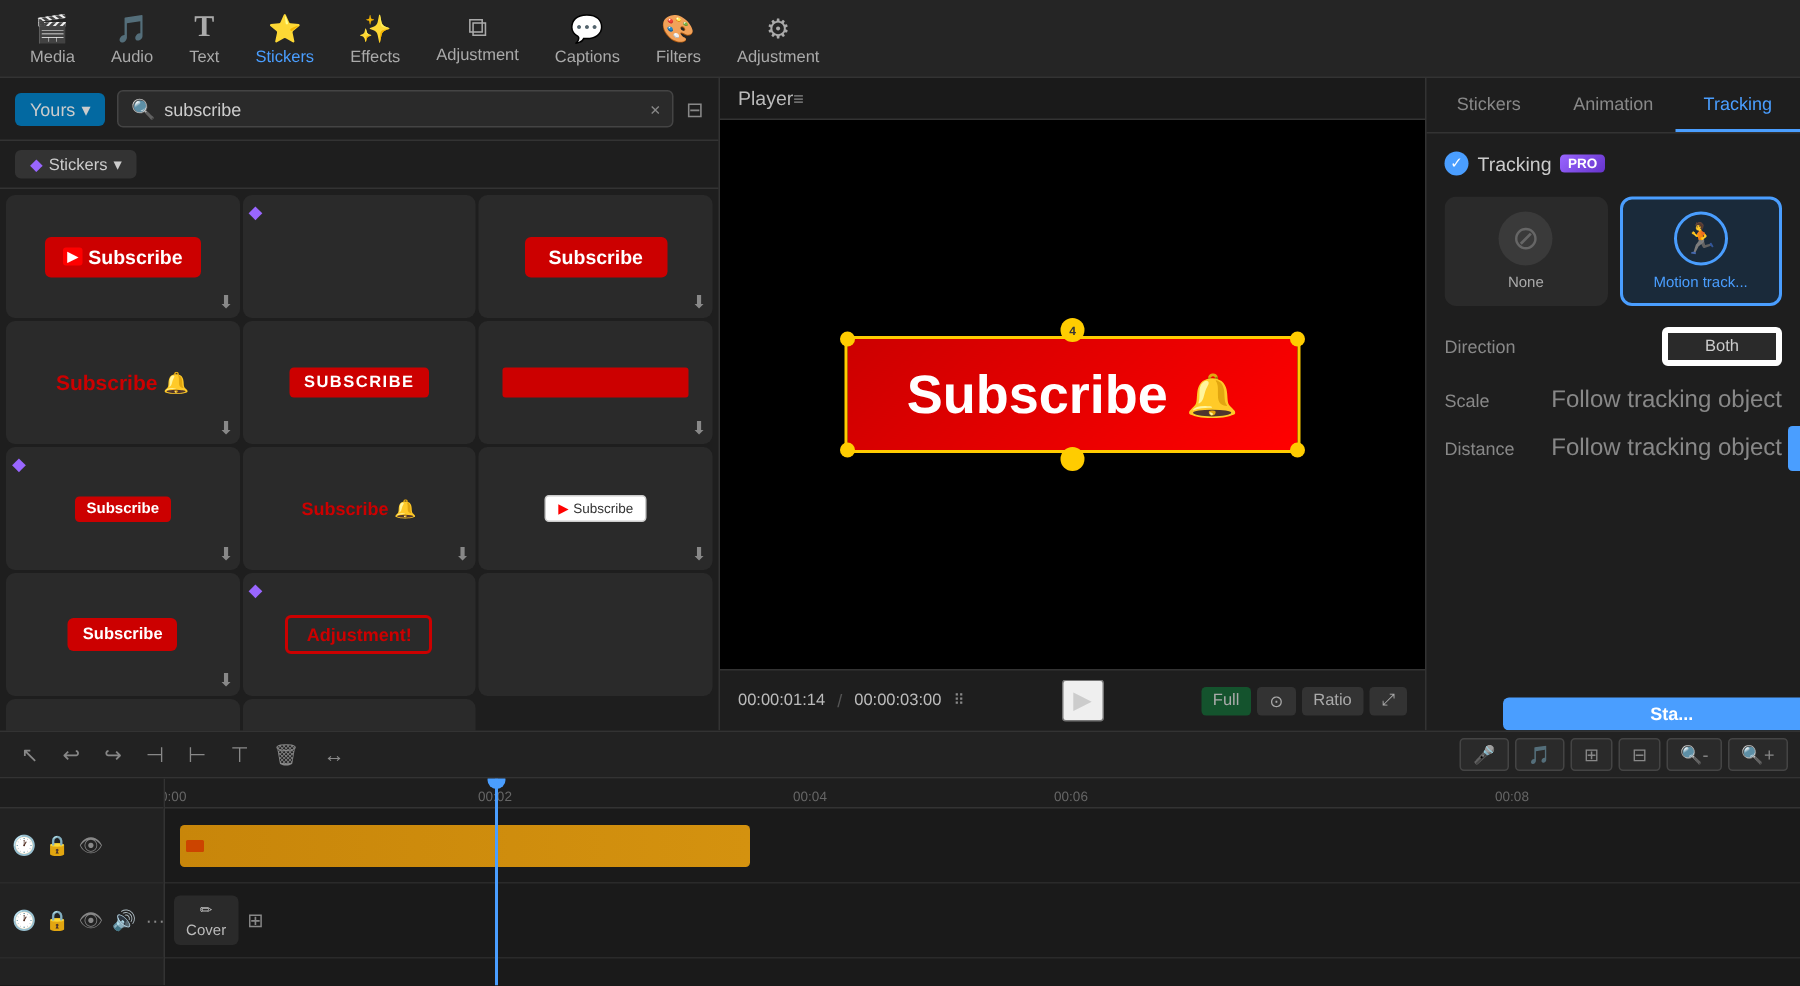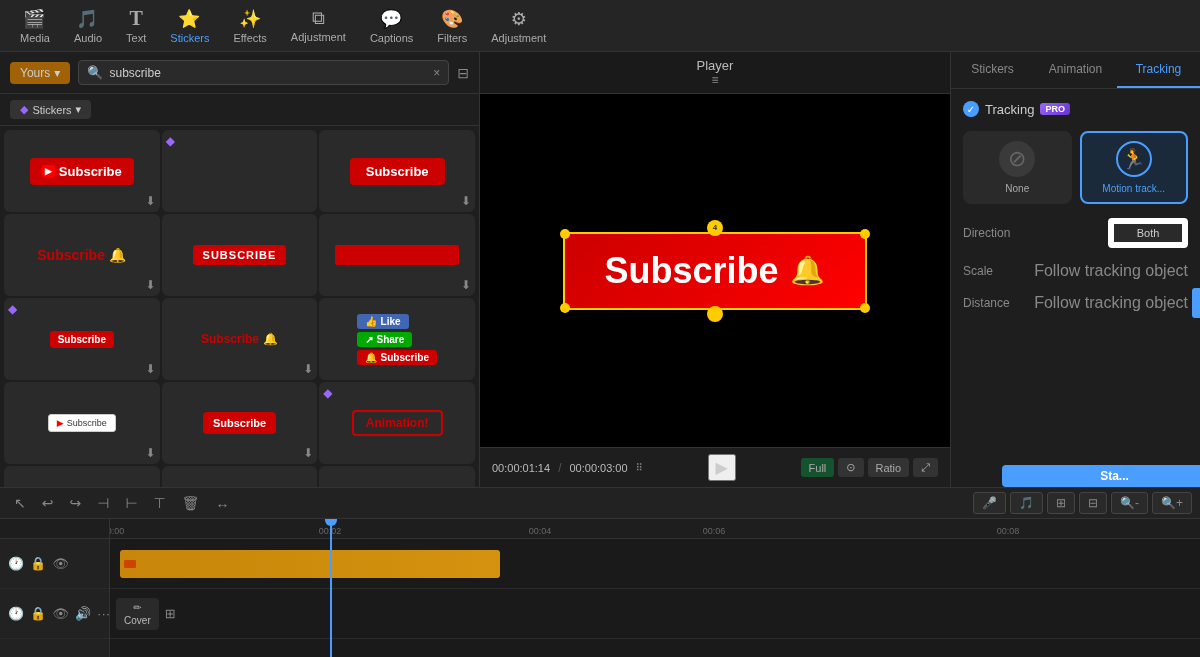--- a/index.html
+++ b/index.html
@@ -47,21 +47,21 @@
     }
 
     .left-panel-header {
       display: flex;
       align-items: center;
       padding: 8px 10px;
       gap: 8px;
       border-bottom: 1px solid #333;
     }
     .dropdown-btn {
-      background: #a16207;
+      background: #0369a1;
       border: none;
       color: #ccc;
       padding: 4px 10px;
       border-radius: 4px;
       cursor: pointer;
       font-size: 12px;
       display: flex;
       align-items: center;
       gap: 4px;
     }
@@ -224,21 +224,20 @@
       display: flex;
       flex-direction: column;
       background: #1a1a1a;
     }
     .player-header {
       display: flex;
       align-items: center;
       justify-content: flex-start;
       padding: 6px 12px;
       border-bottom: 1px solid #333;
-      flex-direction: column;
     }
     .player-title { color: #bbb; font-size: 13px; }
     .player-menu-icon { color: #888; cursor: pointer; }
 
     .player-canvas {
       flex: 1;
       background: #000;
       display: flex;
       align-items: center;
       justify-content: center;
@@ -370,21 +369,21 @@
     .track-option.selected .track-option-label { color: #4a9eff; }
 
     .prop-row {
       display: flex;
       align-items: center;
       justify-content: space-between;
     }
     .prop-label { color: #888; font-size: 12px; }
     .prop-value {
       background: #2a2a2a;
-      border: 6px solid #ffffff;
+      border: 4px solid #ffffff;
       border-radius: 4px;
       padding: 3px 10px;
       color: #ccc;
       font-size: 11px;
       min-width: 80px;
       text-align: center;
     }
     .prop-value-text { color: #888; font-size: 16px; }
 
     .start-btn {
@@ -654,40 +653,33 @@
         <span class="premium-icon">◆</span>
         <div style="background:#cc0000;color:white;padding:3px 8px;border-radius:3px;font-size:10px;font-weight:bold;">Subscribe</div>
         <span class="dl-icon">⬇</span>
       </div>
       <div class="sticker-cell">
         <div class="sub-red-text" style="font-size:12px;">Subscribe <span style="color:white;">🔔</span></div>
         <span class="dl-icon">⬇</span>
       </div>
 
       <div class="sticker-cell">
-        <div class="social-stack">
-          <div class="social-btn like-btn">👍 Like</div>
-          <div class="social-btn share-btn">↗ Share</div>
-          <div class="social-btn sub-btn2">🔔 Subscribe</div>
-        </div>
-      </div>
-      <div class="sticker-cell">
         <div class="yt-subscribe-mini">
           <span style="color:red;">▶</span> Subscribe
         </div>
         <span class="dl-icon">⬇</span>
       </div>
       <div class="sticker-cell">
         <div style="background:#cc0000;color:white;padding:5px 10px;border-radius:4px;font-size:11px;font-weight:bold;">Subscribe</div>
         <span class="dl-icon">⬇</span>
       </div>
 
       <div class="sticker-cell">
         <span class="premium-icon">◆</span>
-        <div class="sub-outlined">Animation!</div>
+        <div class="sub-outlined">Adjustment!</div>
       </div>
       <div class="sticker-cell">
         
         
       </div>
       <div class="sticker-cell">
         
       </div>
       <div class="sticker-cell">
         

